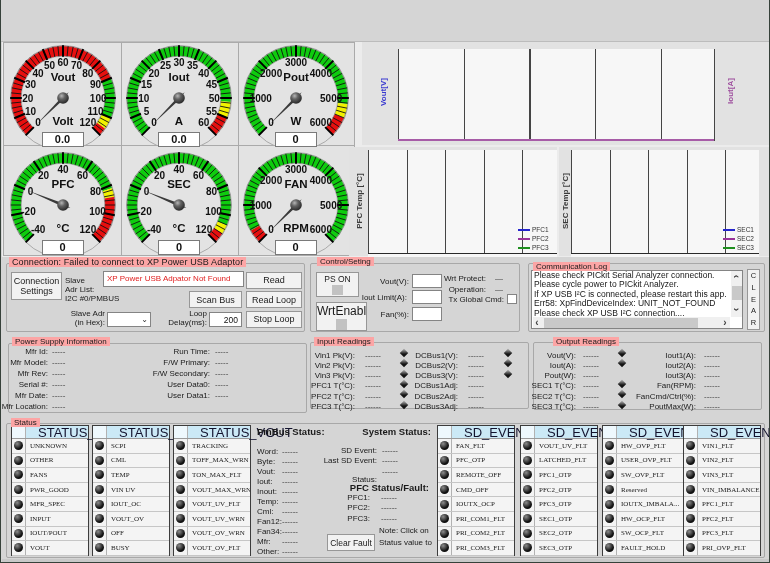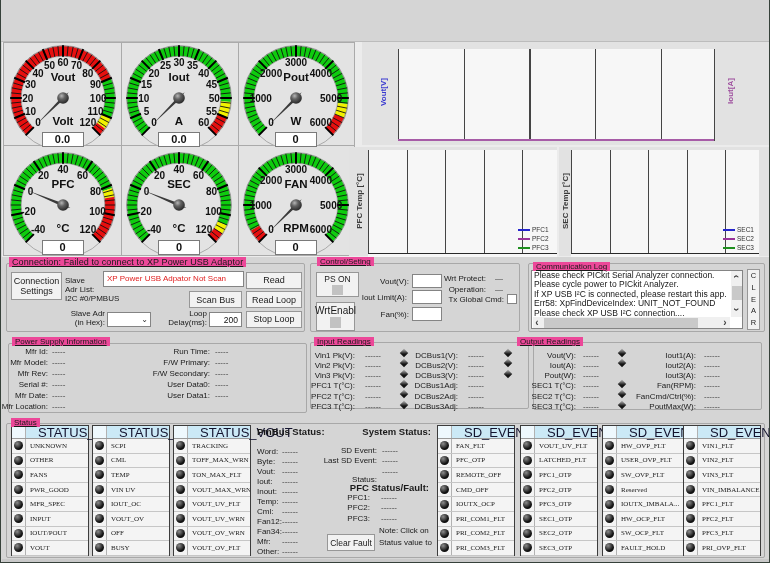--- a/index.html
+++ b/index.html
@@ -8,21 +8,21 @@
 #tabstrip { position:absolute; left:0; top:22px; width:768px; height:19px; background:#f1f1f1; }
 .tab { position:absolute; top:4px; height:14.5px; background:#f0f0f0; border:1px solid #bcbcbc; border-bottom:none; font-size:7.5px; color:#222; text-align:center; line-height:13px; overflow:hidden; }
 .tab.act { background:#fff; top:3px; height:16px; z-index:2; line-height:14px; }
 #content { position:absolute; left:0; top:41px; width:768px; height:521px; background:#d5d5d5; border-top:1px solid #bcbcbc; }
 .gdisp { position:absolute; width:42px; height:15px; background:#fff; border:1px solid #7a7a7a; font-size:11px; font-weight:bold; color:#111; text-align:center; line-height:13px; }
 .rot { position:absolute; white-space:nowrap; transform:translate(-50%,-50%) rotate(-90deg); font-size:8px; font-weight:bold; }
 .leg { position:absolute; width:40px; }
 .legrow { display:block; font-size:6.5px; color:#333; height:9px; line-height:9px; white-space:nowrap; }
 .legrow i { display:inline-block; width:12px; height:2px; vertical-align:middle; margin-right:2px; }
 .grp { position:absolute; border:1px solid #a8a8a8; border-radius:2px; }
-.grplbl { position:absolute; font-size:8px; color:#1a1a1a; background:#ec4899; padding:0 3px; white-space:nowrap; z-index:3;text-decoration:underline; }
+.grplbl { position:absolute; font-size:8px; color:#1a1a1a; background:#fca5a5; padding:0 3px; white-space:nowrap; z-index:3; }
 .btn { position:absolute; background:#f2f2f2; border:1px solid #979797; font-size:9px; color:#1a1a1a; display:flex; align-items:center; justify-content:center; text-align:center; }
 .tb { position:absolute; background:#fff; border:1px solid #848484; font-size:8.5px; color:#111; }
 .lbl { position:absolute; font-size:8px; color:#1a1a1a; white-space:nowrap; }
 .lbl.r { text-align:right; }
 .led { display:inline-block; width:9px; height:9px; border-radius:50%; background:radial-gradient(circle at 35% 30%, #8c8c8c, #101010 62%); }
 .dia { position:absolute; width:6px; height:6px; background:linear-gradient(135deg,#9a9a9a 12%,#141414 62%); transform:rotate(45deg); }
 .stbl { position:absolute; border:1.5px solid #3c3c3c; background:#f4f4f4; }
 .sthead { display:flex; height:13px; background:#cbe9f6; border-bottom:1px solid #9a9a9a; }
 .sthead .stled { background:#eef8fd; }
 .sthname { flex:1; display:flex; align-items:center; font-size:13px; color:#13132e; white-space:nowrap;margin-left:12px; }
@@ -626,37 +626,37 @@
 <div class="leg" style="left:722px;top:225px">
 <span class="legrow"><i style="background:#2525cc"></i>SEC1</span>
 <span class="legrow"><i style="background:#993399"></i>SEC2</span>
 <span class="legrow"><i style="background:#1f8f1f"></i>SEC3</span>
     </div>
 
   <div class="grp" style="left:5px;top:263px;width:299px;height:69px"></div>
   <div class="grplbl" style="left:8px;top:257px;font-size:9px;letter-spacing:0.1px">Connection: Failed to connect to XP Power USB Adaptor</div>
   <div class="btn" style="left:10px;top:272px;width:51px;height:28px">Connection<br>Settings</div>
   <div class="lbl" style="left:64px;top:276px">Slave<br>Adr List:</div>
-  <div class="tb" style="left:102px;top:271px;width:141px;height:16px;color:#e02020;line-height:14px;padding-left:3px;font-size:8px">XP Power USB Adpator Not Scan</div>
+  <div class="tb" style="left:102px;top:271px;width:141px;height:16px;color:#e02020;line-height:14px;padding-left:3px;font-size:8px">XP Power USB Adpator Not Found</div>
   <div class="btn" style="left:245px;top:271.5px;width:56px;height:17px">Read</div>
   <div class="lbl" style="left:64px;top:294px">I2C #0/PMBUS</div>
   <div class="btn" style="left:188px;top:291px;width:53px;height:17px">Scan Bus</div>
   <div class="btn" style="left:245px;top:291px;width:56px;height:17px">Read Loop</div>
   <div class="lbl r" style="left:24px;top:309px;width:80px">Slave Adr<br>(in Hex):</div>
   <div class="tb" style="left:106px;top:312px;width:44px;height:15px">
       <span style="position:absolute;right:2px;top:2px;font-size:8px;color:#333">⌄</span>
     </div>
   <div class="lbl r" style="left:126px;top:309px;width:80px">Loop<br>Delay(ms):</div>
   <div class="tb" style="left:208px;top:312px;width:33px;height:15px;text-align:right;padding:2px 3px 0 0">200</div>
   <div class="btn" style="left:245px;top:310.5px;width:56px;height:17.5px">Stop Loop</div>
 
   <div class="grp" style="left:309px;top:263px;width:210px;height:69px"></div>
   <div class="grplbl" style="left:316px;top:257px">Control/Seting</div>
   <div class="btn" style="left:315px;top:271.5px;width:43px;height:25px;flex-direction:column;font-size:8.5px">PS ON<span style="display:block;width:11px;height:10px;background:#c2c2c2;margin-top:1px"></span></div>
-  <div class="btn" style="left:315px;top:302px;width:39px;height:29px;flex-direction:column;font-size:10px">WrtEnabl<span style="display:block;width:11px;height:11px;background:#c2c2c2;margin-top:1px"></span></div>
+  <div class="btn" style="left:315px;top:302px;width:51px;height:29px;flex-direction:column;font-size:12px">WrtEnabl<span style="display:block;width:11px;height:11px;background:#c2c2c2;margin-top:1px"></span></div>
   <div class="lbl r" style="left:328px;top:276.5px;width:80px">Vout(V):</div>
   <div class="tb" style="left:410.5px;top:273.5px;width:30px;height:14px"></div>
   <div class="lbl r" style="left:326px;top:293px;width:80px">Iout Limit(A):</div>
   <div class="tb" style="left:410.5px;top:290px;width:30px;height:14px"></div>
   <div class="lbl r" style="left:328px;top:309.5px;width:80px">Fan(%):</div>
   <div class="tb" style="left:410.5px;top:306.5px;width:30px;height:14px"></div>
   <div class="lbl r" style="left:405px;top:274px;width:80px">Wrt Protect:</div>
   <div class="lbl" style="left:494px;top:274px;color:#3c3c3c">—</div>
   <div class="lbl r" style="left:405px;top:285px;width:80px">Operation:</div>
   <div class="lbl" style="left:494px;top:285px;color:#3c3c3c">—</div>
@@ -732,21 +732,21 @@
     <div class="lbl" style="left:467px;top:371.1px;color:#3c3c3c">------</div>
     <span class="dia" style="left:504px;top:370.6px"></span>
     <div class="lbl r" style="left:347px;top:381.4px;width:110px">DCBus1Adj:</div>
     <div class="lbl" style="left:467px;top:381.4px;color:#3c3c3c">------</div>
     <div class="lbl r" style="left:347px;top:391.7px;width:110px">DCBus2Adj:</div>
     <div class="lbl" style="left:467px;top:391.7px;color:#3c3c3c">------</div>
     <div class="lbl r" style="left:347px;top:402.0px;width:110px">DCBus3Adj:</div>
     <div class="lbl" style="left:467px;top:402.0px;color:#3c3c3c">------</div>
 
   <div class="grp" style="left:532px;top:342px;width:229px;height:68px"></div>
-  <div class="grplbl" style="left:516px;top:337px">Output Readings</div>
+  <div class="grplbl" style="left:552px;top:337px">Output Readings</div>
   <div class="lbl r" style="left:465px;top:350.5px;width:110px">Vout(V):</div>
     <div class="lbl" style="left:582px;top:350.5px;color:#3c3c3c">------</div>
     <span class="dia" style="left:618px;top:350.0px"></span>
     <div class="lbl r" style="left:465px;top:360.8px;width:110px">Iout(A):</div>
     <div class="lbl" style="left:582px;top:360.8px;color:#3c3c3c">------</div>
     <span class="dia" style="left:618px;top:360.3px"></span>
     <div class="lbl r" style="left:465px;top:371.1px;width:110px">Pout(W):</div>
     <div class="lbl" style="left:582px;top:371.1px;color:#3c3c3c">------</div>
     <div class="lbl r" style="left:465px;top:381.4px;width:110px">SEC1 T(°C):</div>
     <div class="lbl" style="left:582px;top:381.4px;color:#3c3c3c">------</div>

